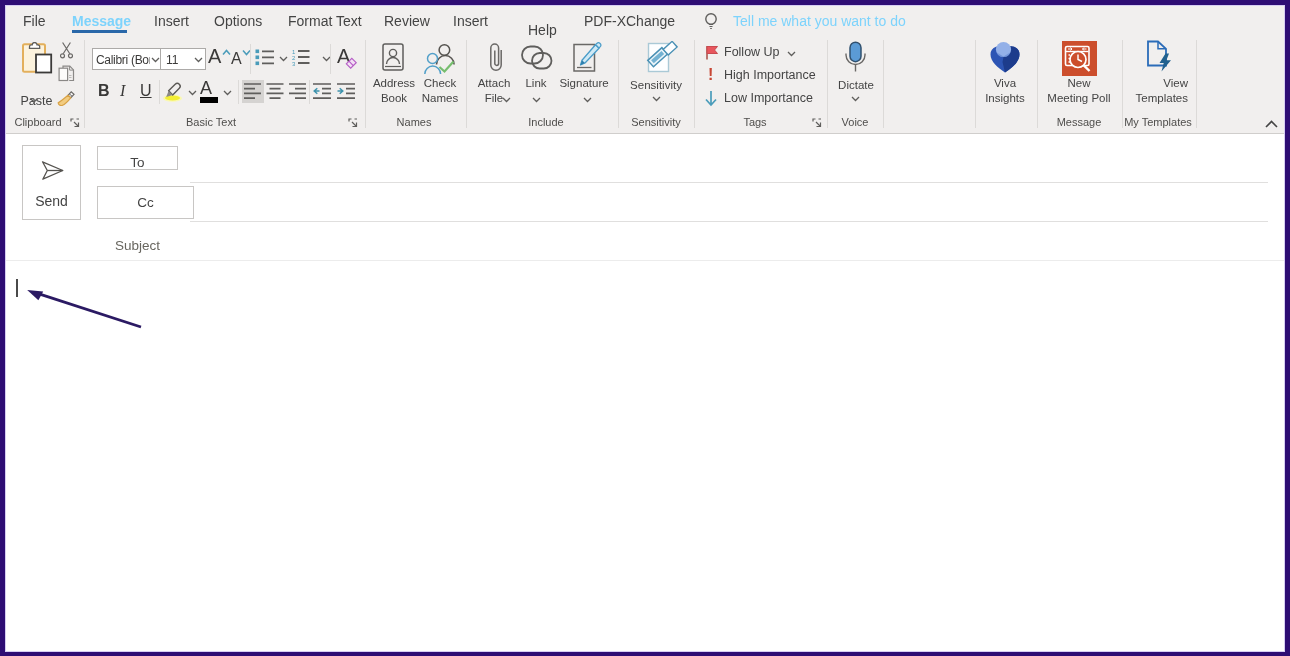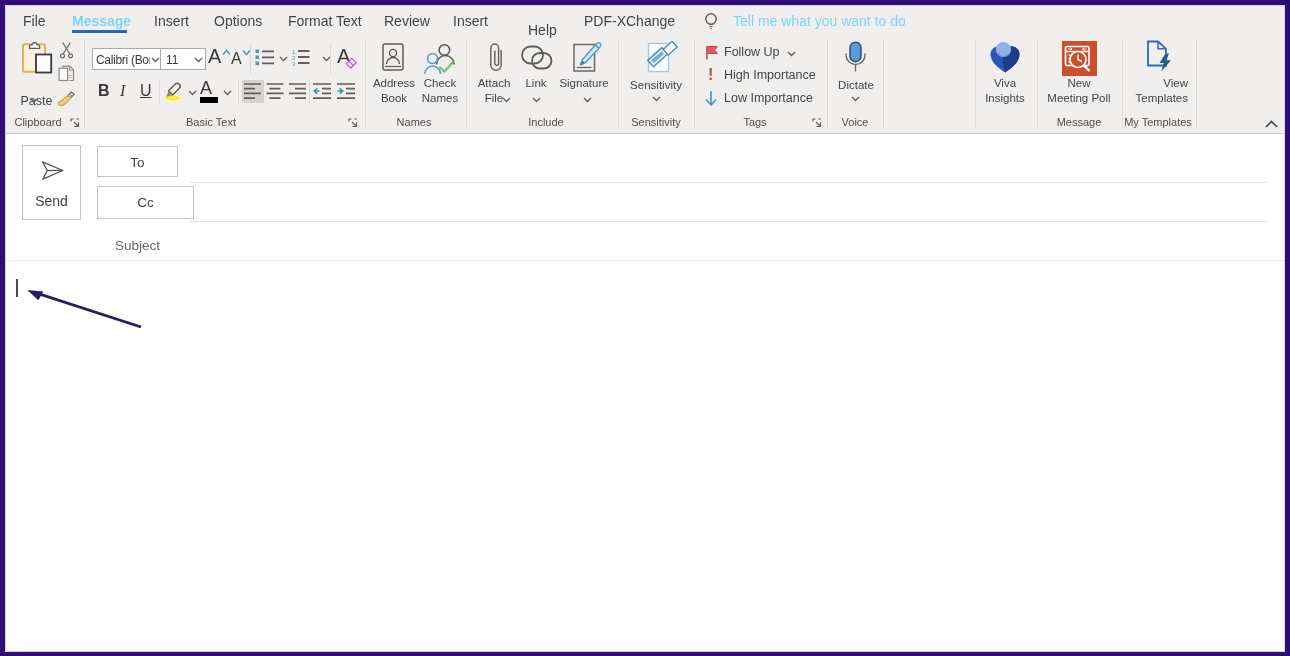--- a/index.html
+++ b/index.html
@@ -305,21 +305,21 @@
 
   <svg class="abs" style="left:1146px;top:40px;" width="28" height="34" viewBox="0 0 28 34">
     <path d="M2 1.5 H12 L20 8.8 V25.5 H2 Z" fill="none" stroke="#2b6cb8" stroke-width="1.8"></path>
     <path d="M12 1.5 V8.8 H20" fill="none" stroke="#2b6cb8" stroke-width="1.5"></path>
     <path d="M19.5 13.5 L13.5 23 h4.2 L15.5 31.5 L25 20.3 h-4.6 L23 13.5 Z" fill="#21618f"></path>
   </svg>
   <div class="btnlabel" style="left:1128px;top:76px;width:60px;text-align:right;">View<br>Templates</div>
 
   <div class="fieldbtn" style="left:22px;top:145px;width:59px;height:75px;"></div>
   <div class="abs" style="left:22px;top:193px;width:59px;text-align:center;font-size:14px;color:#444;">Send</div>
-  <div class="fieldbtn" style="left:97px;top:146px;width:81px;height:31px;line-height:31px;">To</div>
+  <div class="fieldbtn" style="left:97px;top:146px;width:81px;height:24px;line-height:31px;">To</div>
   <div class="fieldbtn" style="left:97px;top:186px;width:97px;height:33px;line-height:31px;">Cc</div>
   <div class="fline" style="left:190px;top:182px;width:1078px;"></div>
   <div class="fline" style="left:190px;top:221px;width:1078px;"></div>
   <div class="abs" style="left:97px;top:238px;width:81px;text-align:center;font-size:13.5px;color:#68665f;">Subject</div>
   <div class="fline" style="left:6px;top:260px;width:1278px;background:#ececec;"></div>
 
   <svg class="abs" style="left:38px;top:158px;" width="28" height="26" viewBox="0 0 28 26">
     <path d="M4.5 3.8 L24.8 12.5 L4.8 21.2 L9.3 12.5 Z" fill="none" stroke="#55534f" stroke-width="1.3" stroke-linejoin="round"></path>
     <path d="M24.8 12.5 L9.3 12.5" stroke="#55534f" stroke-width="1.3"></path>
   </svg>

